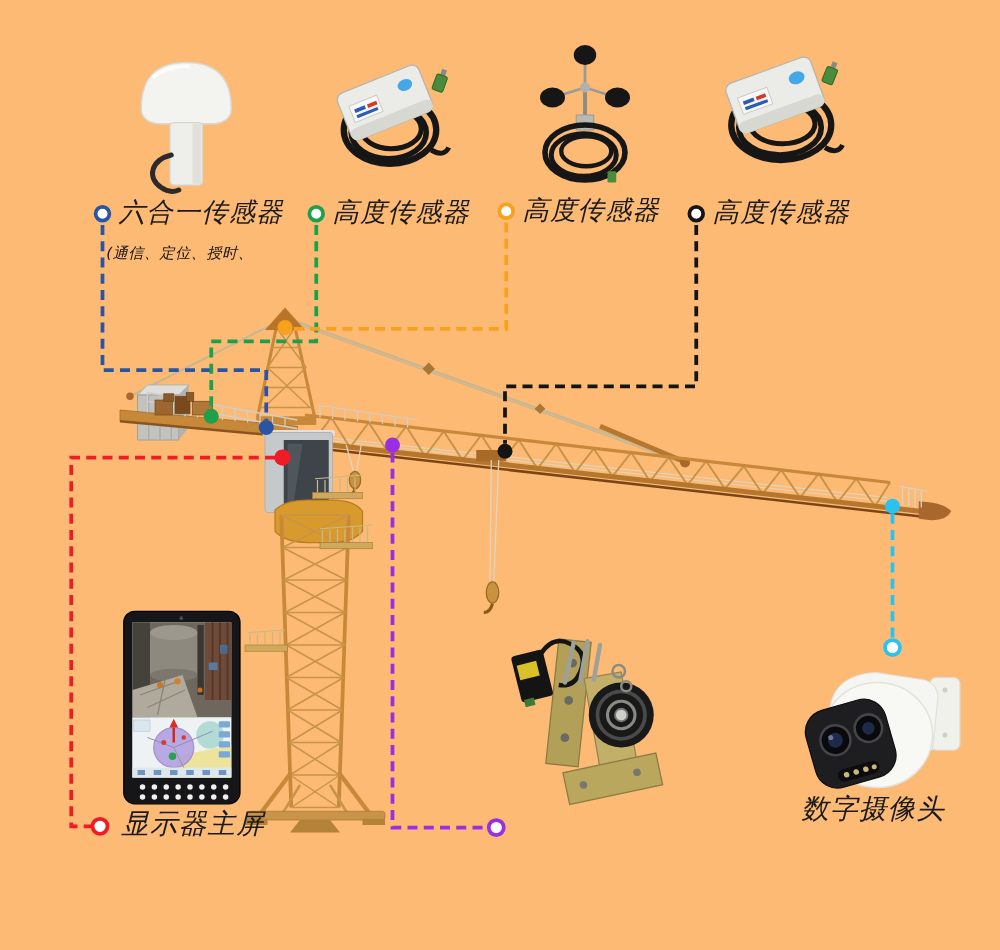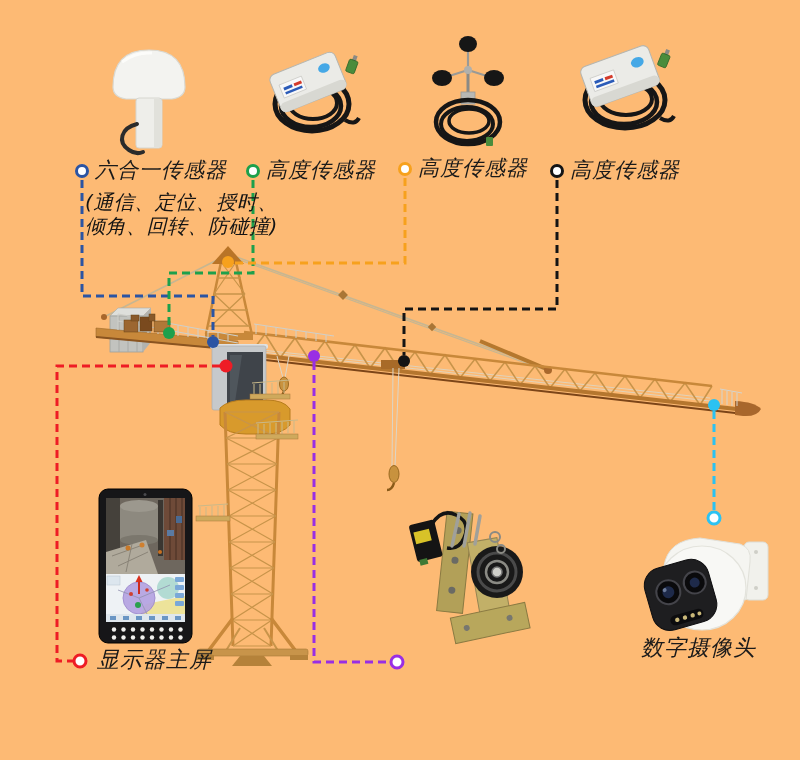--- a/index.html
+++ b/index.html
@@ -2,21 +2,21 @@
 <html><head>
 <meta charset="utf-8">
 <style>
   html,body{margin:0;padding:0;background:#ffffff;}
   .stage{position:relative;width:800px;height:760px;background:#fdba74;overflow:hidden;
          font-family:"DejaVu Sans","Liberation Sans",sans-serif;font-style:italic;}
   .stage svg{position:absolute;left:0;top:0;}
   .lbl{position:absolute;white-space:nowrap;color:#1a1a1a;font-size:21px;font-weight:500;
        letter-spacing:1px;line-height:22px;}
   .lbl.big{font-size:22px;}
-  .sub{position:absolute;white-space:nowrap;color:#141414;font-size:20px;line-height:24px;
+  .sub{position:absolute;white-space:nowrap;color:#141414;font-size:12px;line-height:24px;
        letter-spacing:0.5px;}
 </style>
 </head>
 <body>
 
 <div class="stage">
 <svg width="800" height="760" viewBox="0 0 800 760">
 
   <g>
 
@@ -325,20 +325,19 @@
     <circle cx="557" cy="171" r="5.5" stroke="#141414"></circle>
     <circle cx="80" cy="661" r="6" stroke="#ee1c25"></circle>
     <circle cx="397" cy="662" r="6" stroke="#992ee4"></circle>
     <circle cx="714" cy="518" r="6" stroke="#2bc2f2"></circle>
   </g>
 </svg>
 
   <div class="lbl" style="left:95px;top:159px">六合一传感器</div>
   <div class="sub" style="left:85px;top:190px">
     <div>(通信、定位、授时、</div>
-    <div>倾角、回转、防碰撞)</div>
   </div>
   <div class="lbl" style="left:266px;top:159px">高度传感器</div>
   <div class="lbl" style="left:418px;top:157px">高度传感器</div>
   <div class="lbl" style="left:570px;top:159px">高度传感器</div>
   <div class="lbl big" style="left:641px;top:637px">数字摄像头</div>
   <div class="lbl big" style="left:97px;top:649px">显示器主屏</div>
 </div>
 
 </body></html>

